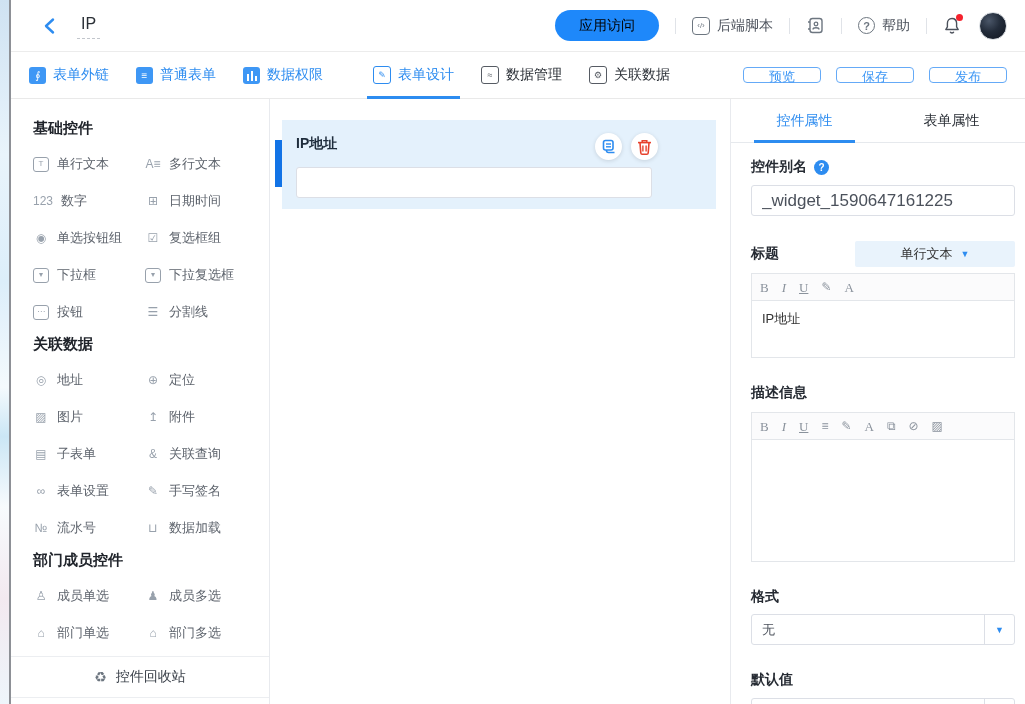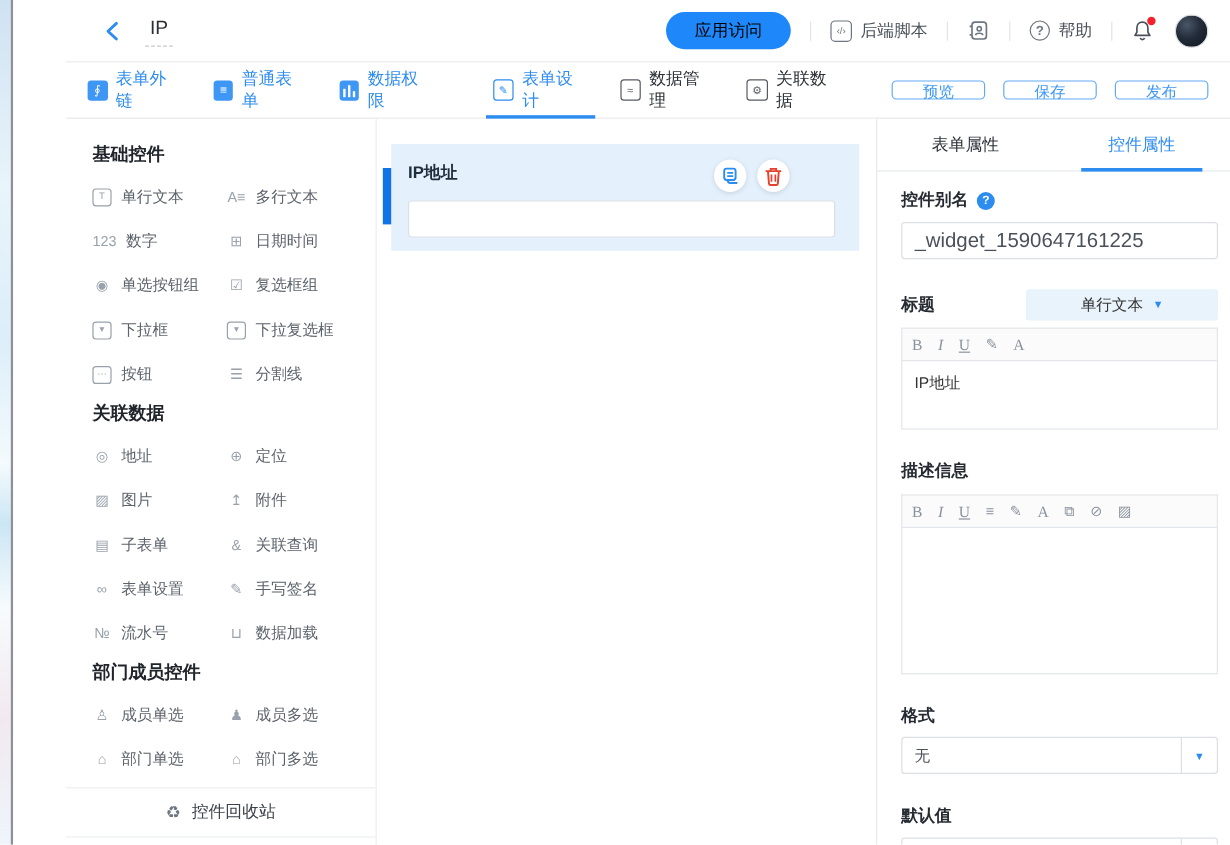--- a/index.html
+++ b/index.html
@@ -4,21 +4,21 @@
 <style>
   * { margin:0; padding:0; box-sizing:border-box; }
   html,body { width:1025px; height:704px; overflow:hidden; }
   body { font-family:"Liberation Sans","DejaVu Sans",sans-serif; background:#fff; color:#2a2f36; position:relative; }
 
   
   .window-strip { position:absolute; left:0; top:0; bottom:0; width:11px;
     background:linear-gradient(180deg,#cfe2f2 0%,#e9f4fb 22%,#dceefa 40%,#f4fafd 55%,#cbe6f5 62%,#f7fbfd 72%,#f2e9f0 85%,#eef5fb 100%);
     border-right:2px solid #8d9096; }
 
-  .app { position:absolute; left:11px; top:0; width:1014px; height:704px; background:#fff; display:flex; flex-direction:column;padding-left:44px; }
+  .app { position:absolute; left:11px; top:0; width:1014px; height:704px; background:#fff; display:flex; flex-direction:column; }
 
   
   .header { height:52px; flex:0 0 52px; display:flex; align-items:center; border-bottom:1px solid #ececec; padding:0 18px 0 30px; }
   .back-btn { width:20px; height:20px; cursor:pointer; display:flex; align-items:center; }
   .doc-title { margin-left:16px; font-size:16px; color:#2a2f36; border-bottom:1px dashed #c2c6cc; padding:2px 4px 5px; }
   .header-right { margin-left:auto; display:flex; align-items:center; }
   .pill-btn { background:#1e88fa; color:#000000; border:none; border-radius:16px; height:31px; padding:0 24px; font-size:14px; cursor:pointer; }
   .hdivider { width:1px; height:16px; background:#e0e3e8; margin:0 16px; }
   .hitem { display:flex; align-items:center; gap:7px; font-size:14px; color:#4b515b; cursor:pointer; }
   .mini-box { width:18px; height:18px; border:1.4px solid #6d7680; border-radius:4px; color:#6d7680; font-size:8px;
@@ -339,22 +339,22 @@
               </svg>
             </button>
           </span>
         </div>
         <input class="widget-input" value="" style="">
       </div>
     </div>
 
     <div class="panel">
       <div class="panel-tabs" id="panel-tabs">
+          <span class="panel-tab active">控件属性</span>
           <span class="panel-tab">表单属性</span>
-          <span class="panel-tab active">控件属性</span>
         </div>
       <div class="panel-body">
 
         <div class="fld-label">
           <span>控件别名</span>
           <span class="q-badge">?</span>
         </div>
         <input class="text-input" value="_widget_1590647161225" style="">
 
         <div class="title-row">

